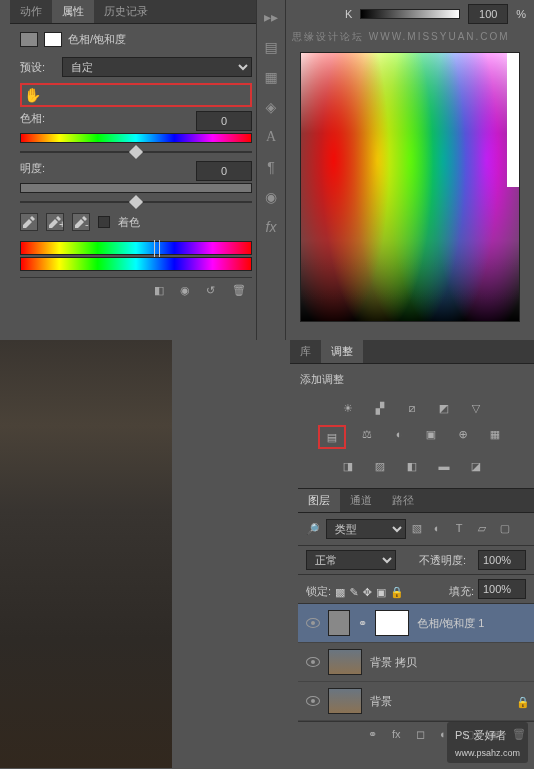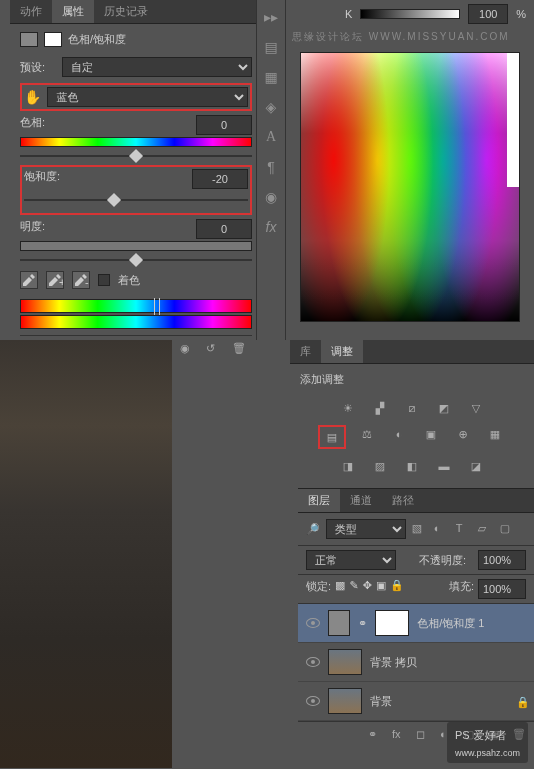--- a/index.html
+++ b/index.html
@@ -53,21 +53,21 @@
 .adjust-panel{position:absolute;left:290px;top:340px;right:0;background:#535353}
 .adj-title{padding:8px 10px}
 .adj-icons{display:flex;gap:10px;padding:4px 20px;justify-content:center}
 .adj-icon{width:22px;height:18px;opacity:0.75;display:flex;align-items:center;justify-content:center}
 .adj-highlight{border:2px solid #d73434;padding:1px}
 .layers-panel{position:absolute;left:298px;top:488px;right:0;background:#535353;border-top:1px solid #222}
 .layer-controls{padding:6px 8px;display:flex;align-items:center;gap:6px;border-bottom:1px solid #333}
 .type-select{flex:0 0 80px}
 .layer-row2{padding:4px 8px;display:flex;align-items:center;gap:12px;border-bottom:1px solid #333}
 .blend-select{width:90px}
-.layer-row3{padding:4px 8px;display:flex;align-items:flex-start;gap:4px;border-bottom:1px solid #333;font-size:10px}
+.layer-row3{padding:4px 8px;display:flex;align-items:flex-end;gap:4px;border-bottom:1px solid #333;font-size:10px}
 .lock-icons{display:flex;gap:4px}
 .layer-item{display:flex;align-items:center;gap:8px;padding:6px 8px;border-bottom:1px solid #444}
 .layer-item.active{background:#5a6d8a}
 .eye{width:14px;height:10px;border:1px solid #999;border-radius:50%;position:relative}
 .eye::after{content:"";position:absolute;width:4px;height:4px;background:#999;border-radius:50%;left:4px;top:2px}
 .thumb{width:34px;height:26px;border:1px solid #222;background:#765}
 .thumb.white{background:#fff}
 .thumb.img{background:linear-gradient(#6a7580,#8a7254)}
 .lock-small{width:10px;height:10px;margin-left:auto}
 .layers-bottom{display:flex;justify-content:flex-end;gap:8px;padding:6px;border-top:1px solid #333}
@@ -91,44 +91,34 @@
       <span class="icon-mask"></span>
       <span>色相/饱和度</span>
     </div>
     <div class="row">
       <span class="label">预设:</span>
       <select class="preset-select"><option>自定</option></select>
     </div>
     <div class="highlight">
       <div class="row" style="margin:0">
         <span style="font-size:14px">✋</span>
-        <select class="color-select"><option>蓝色</option></select>
       </div>
     </div>
 
     <div class="slider-wrap">
       <div class="slider-label-row">
         <span>色相:</span>
         <input class="num-input" value="0" style="">
       </div>
       <div class="gradient-bar hue-grad"></div>
       <div class="slider-track">
           <div class="slider-handle" style="left:50%"></div>
         </div>
     </div>
 
-    <div class="highlight">
-      <div class="slider-label-row">
-        <span>饱和度:</span>
-        <input class="num-input" value="-20" style="">
-      </div>
-      <div class="slider-track" style="margin:10px 0">
-          <div class="slider-handle" style="left:40%"></div>
-        </div>
-    </div>
 
     <div class="slider-wrap">
       <div class="slider-label-row">
         <span>明度:</span>
         <input class="num-input" value="0" style="">
       </div>
       <div class="gradient-bar gray-grad"></div>
       <div class="slider-track">
           <div class="slider-handle" style="left:50%"></div>
         </div>

